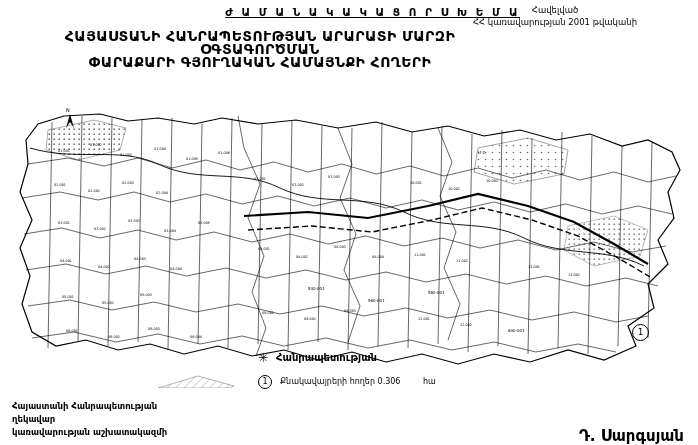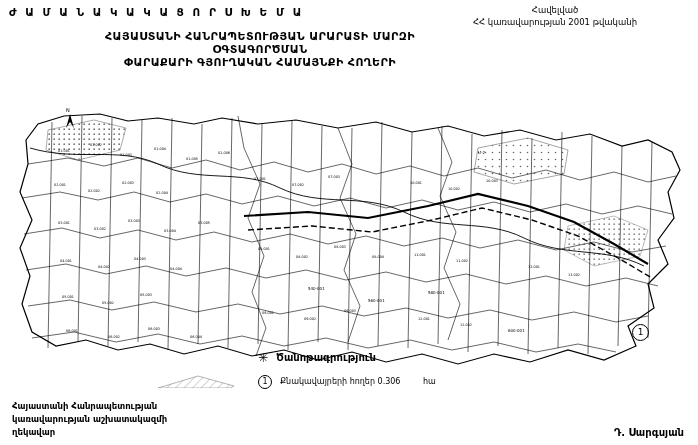--- a/index.html
+++ b/index.html
@@ -18,35 +18,36 @@
   .page {
     position: absolute;
     left: 0; top: 0;
     width: 698px;
     height: 445px;
   }
 
   
   .title-main {
     position: absolute;
-    left: 9px;
+    left: 0;
     top: 6px;
     width: 520px;
-    text-align: left;
+    text-align: right;
     font-size: 10.5px;
     font-weight: bold;
     letter-spacing: 2.5px;
+    text-decoration: underline;
   }
   .title-sub {
     position: absolute;
     left: 0;
     top: 30px;
     width: 520px;
     text-align: center;
-    font-size: 11px;
+    font-size: 14px;
     font-weight: bold;
     line-height: 13px;
     letter-spacing: 0.4px;
   }
   .approval {
     position: absolute;
     right: 8px;
     top: 4px;
     width: 270px;
     text-align: center;
@@ -126,21 +127,21 @@
     top: 400px;
     width: 300px;
     font-size: 8.5px;
     font-weight: bold;
     line-height: 13px;
   }
   .footer-right {
     position: absolute;
     right: 14px;
     top: 427px;
-    font-size: 10px;
+    font-size: 15px;
     font-weight: bold;
   }
 </style>
 </head>
 <body>
 
 <div class="page">
 
   <div class="title-main">Ժ Ա Մ Ա Ն Ա Կ Ա Կ Ա Ց Ո Ր   Ս Խ Ե Մ Ա</div>
 
@@ -296,31 +297,31 @@
         <text x="58" y="24" font-size="5" font-family="DejaVu Sans, sans-serif">N</text>
       </g>
     </svg>
   </div>
 
   <div class="callout-1">1</div>
 
   <div class="legend">
     <div class="legend-title">
       <span class="star">✳</span>
-      <span>Ծանոթագրություն</span>
+      <span>Հանրապետության</span>
     </div>
     <div class="legend-row">
       <span class="circ">1</span>
       <span>Քնակավայրերի հողեր</span>
       <span class="val">0.306</span>
       <span class="unit">հա</span>
     </div>
   </div>
 
   <div class="footer-left">
     <div>Հայաստանի Հանրապետության</div>
+    <div>ղեկավար</div>
     <div>կառավարության աշխատակազմի</div>
-    <div>ղեկավար</div>
   </div>
 
   <div class="footer-right">Դ. Սարգսյան</div>
 
 </div>
 
 </body></html>

